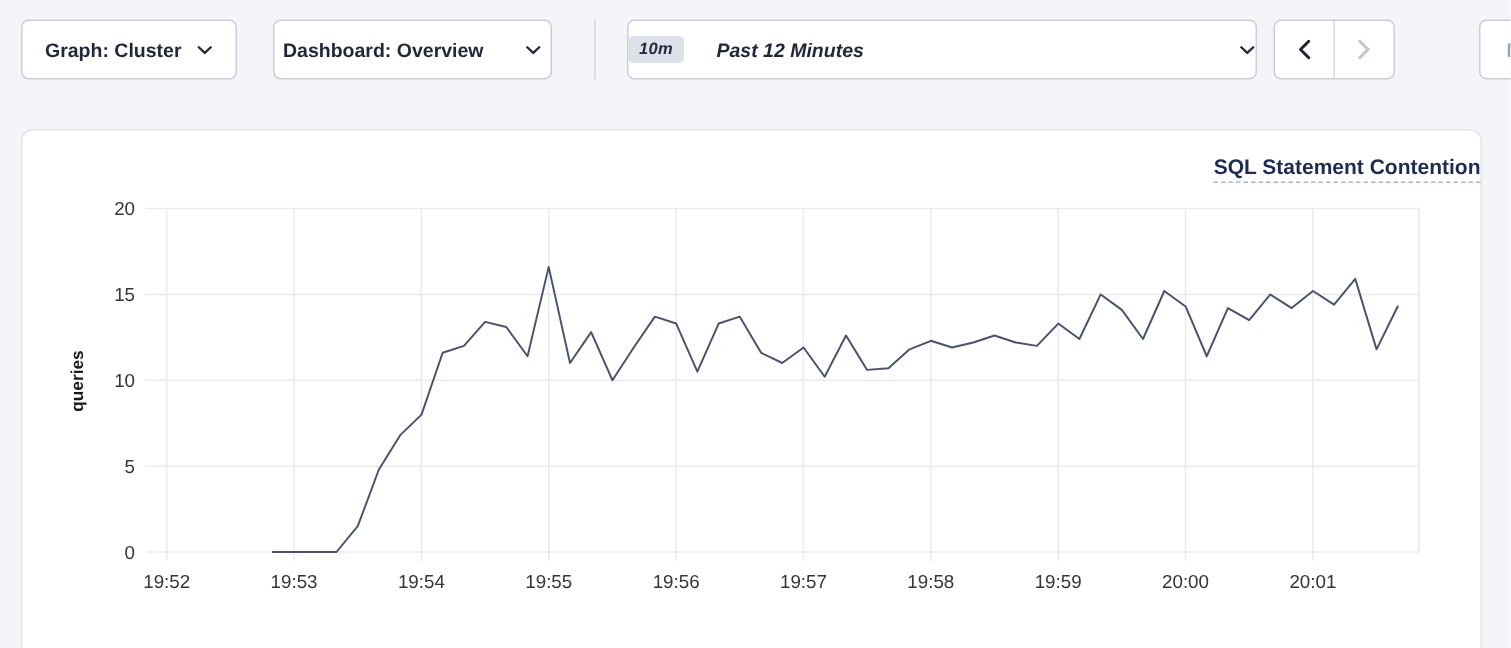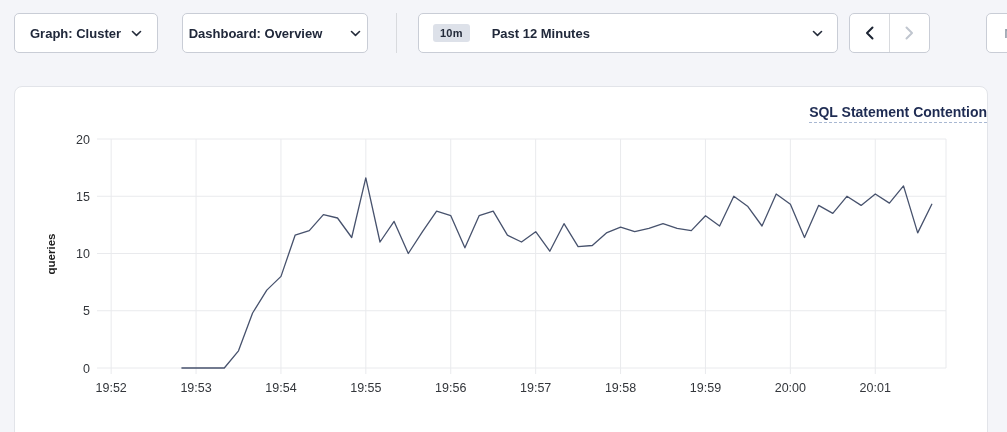--- a/index.html
+++ b/index.html
@@ -11,21 +11,21 @@
   }
   .btn{
     position:absolute; top:13px; height:40px; box-sizing:border-box;
     display:flex; align-items:center; justify-content:center; gap:10px;
     background:#ffffff; border:1px solid #c9cdd6; border-radius:5px;
     color:#20283a; font-size:13px; font-weight:bold; cursor:pointer;
   }
   #graph-btn{left:14px; width:144px;}
   #dashboard-btn{left:182px; width:186px;gap:28px;}
   #toolbar-divider{position:absolute; left:396px; top:13px; width:1px; height:40px; background:#d8dade;}
-  #time-btn{left:418px; width:420px; justify-content:center; padding:0 14px;}
+  #time-btn{left:418px; width:420px; justify-content:center; padding:0 0;font-style:italic;}
   #time-btn .badge{
     background:#dde1e9; color:#242b3a; font-size:11px; font-weight:bold;
     padding:3px 7px; border-radius:3px; letter-spacing:.2px;
   }
   #time-btn .tr-label{margin-left:12px;}
   #time-btn .chev{margin-left:auto;}
   #nav-group{
     position:absolute; left:849px; top:13px; width:81px; height:40px; box-sizing:border-box;
     background:#fff; border:1px solid #c9cdd6; border-radius:5px; display:flex;
   }

